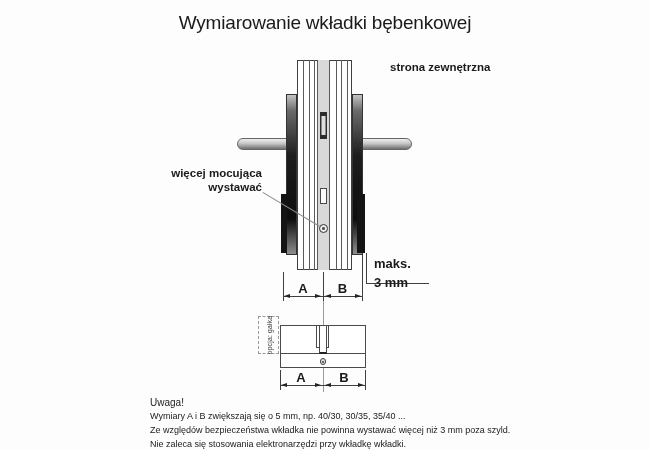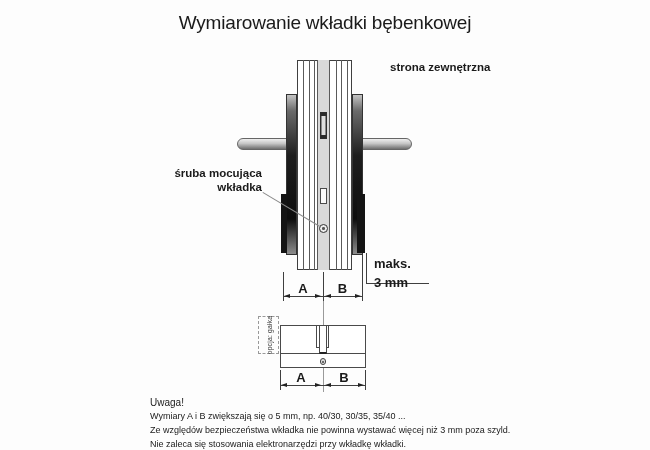--- a/index.html
+++ b/index.html
@@ -87,22 +87,22 @@
 
   <div class="abs rod rod-l"></div>
   <div class="abs rod rod-r"></div>
   <div class="abs esc esc-l"></div>
   <div class="abs esc esc-r"></div>
   <div class="abs blk blk-l"></div>
   <div class="abs blk blk-r"></div>
 
   <div class="abs leader"></div>
   <div class="lbl screw-lbl" style="left:150px;top:167px;">
-    <div>śruba mocująca</div>
-    <div>wkładka</div>
+    <div>więcej mocująca</div>
+    <div>wystawać</div>
   </div>
 
   <div class="abs dl" style="left:366px;top:253px;width:1px;height:30px;"></div>
   <div class="abs dl" style="left:366px;top:283px;width:63px;height:1px;"></div>
   <div class="lbl maks-lbl" style="left:374px;top:254px;">
     <div>maks.</div>
     <div>3 mm</div>
   </div>
 
   <div class="abs dl" style="left:283px;top:272px;width:1px;height:29px;"></div>

